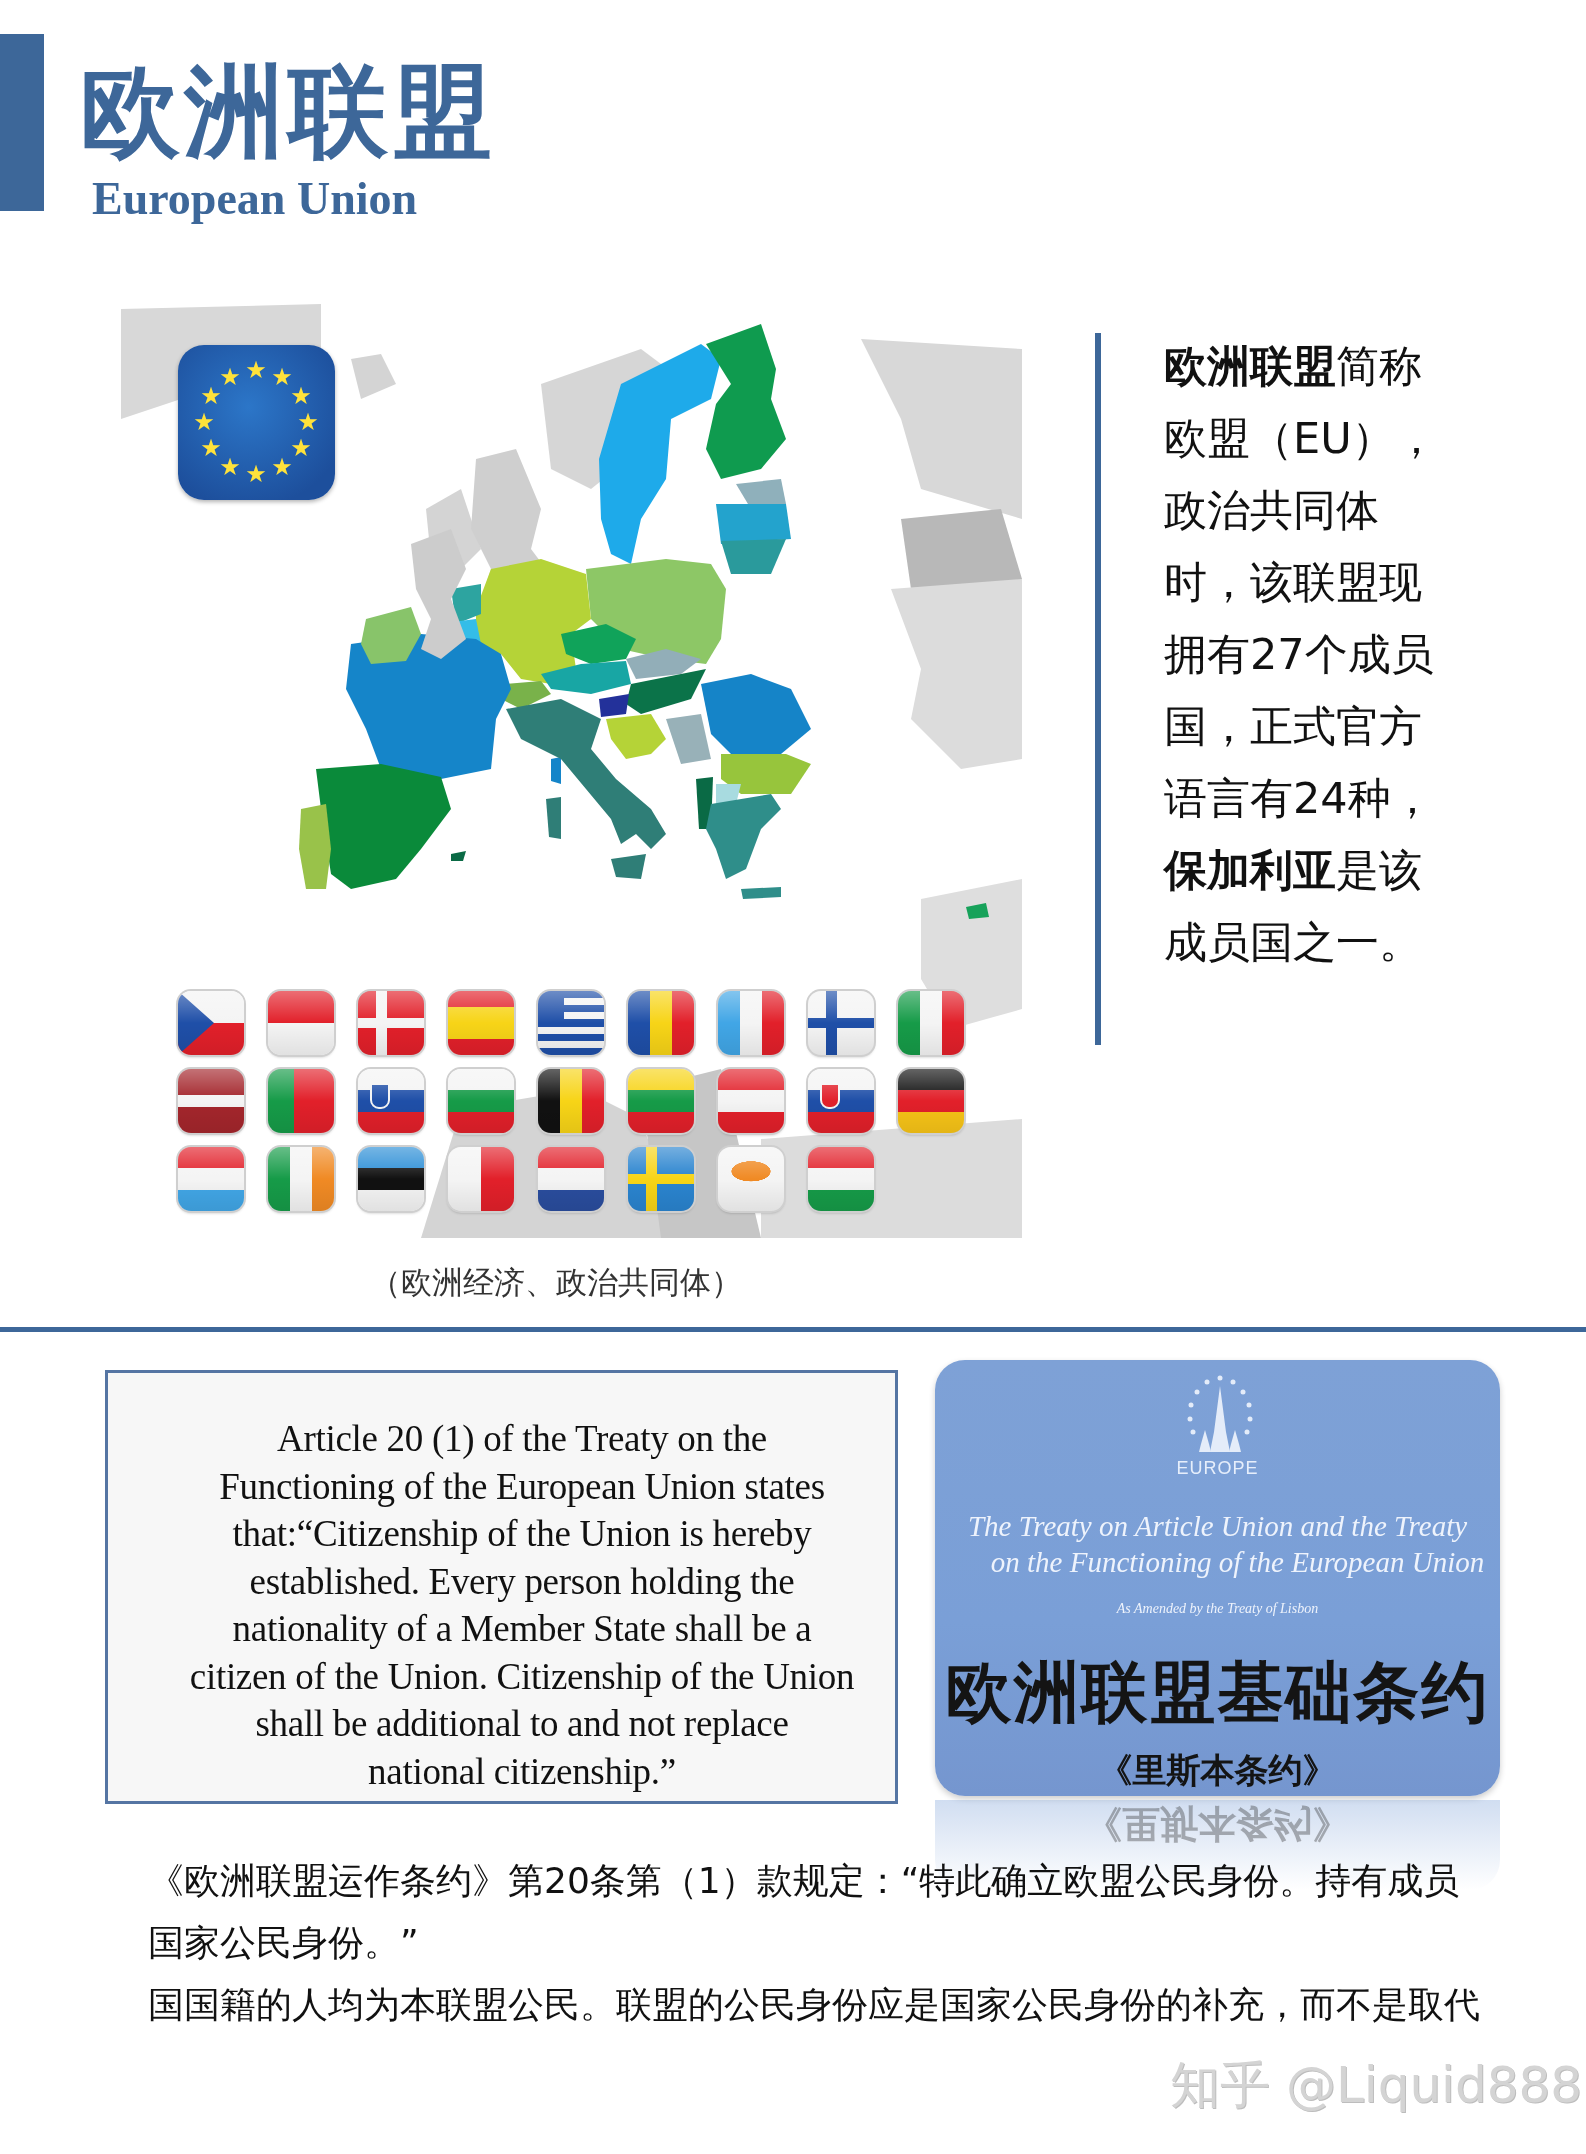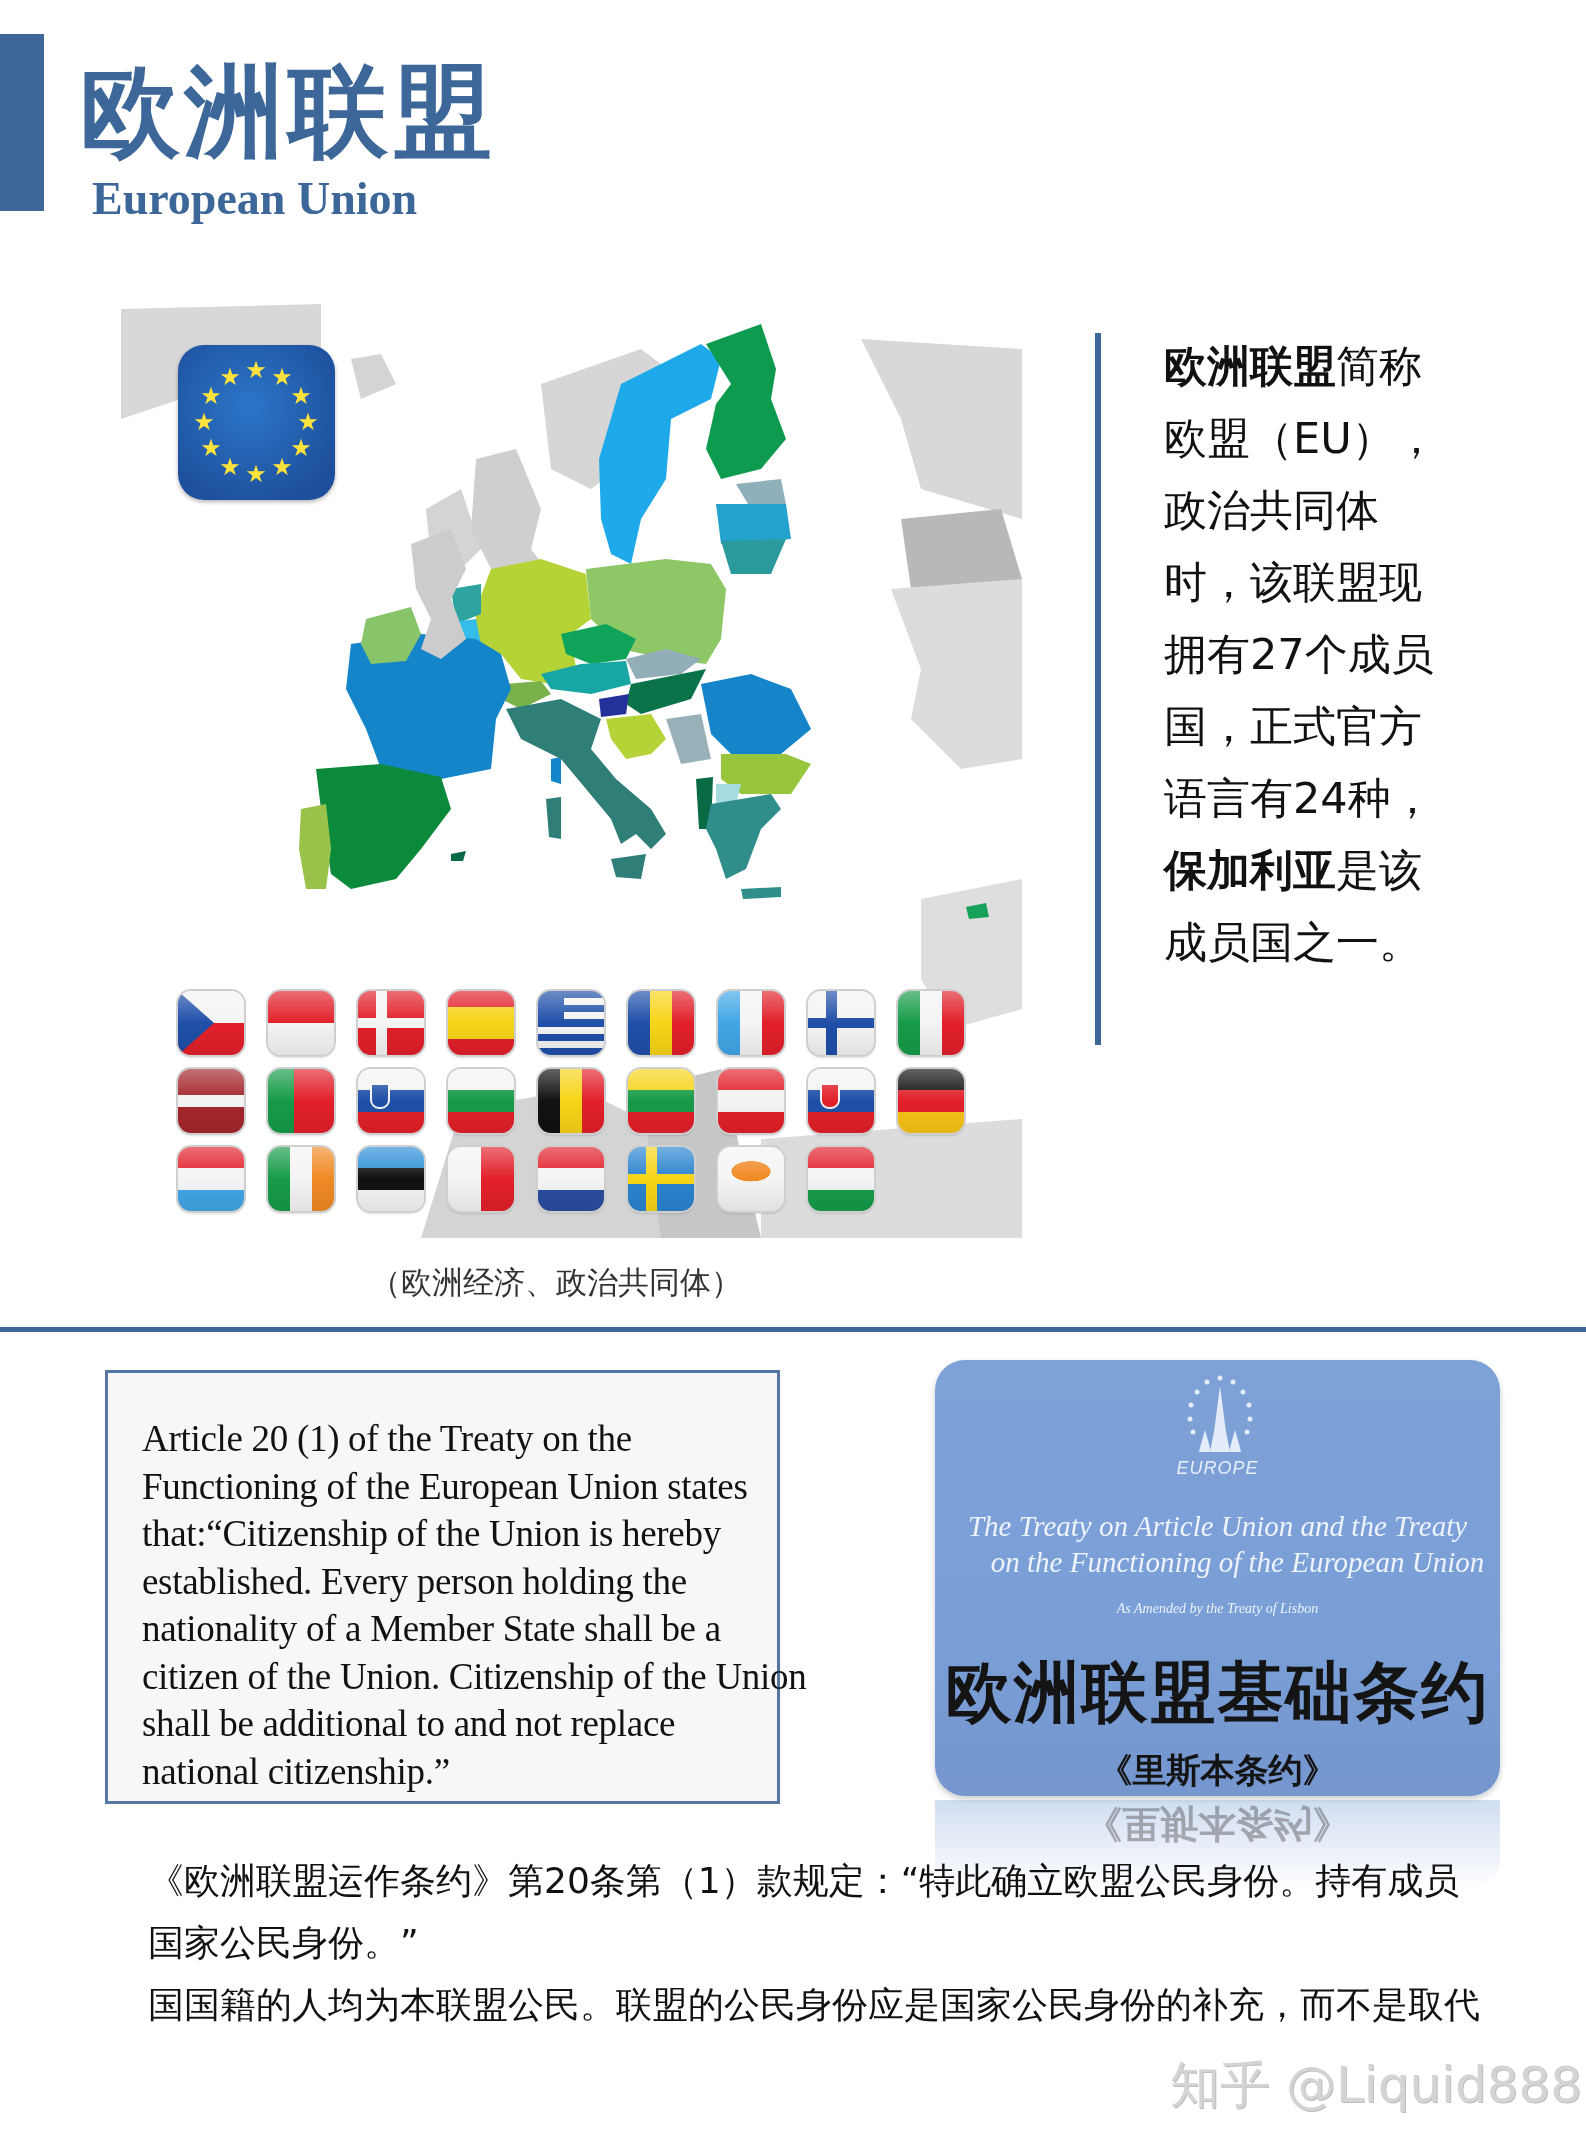--- a/index.html
+++ b/index.html
@@ -31,37 +31,37 @@
   #caption { left:370px; top:1262px; font-size:31px; color:#333; white-space:nowrap; line-height:40px; }
   #divider { left:0; top:1327px; width:1586px; height:5px; background:#3d6799; }
 
   
   #side-rule { left:1095px; top:333px; width:6px; height:712px; background:#3d6799; }
   #side-text { left:1148px; top:330px; width:300px; font-size:43px; line-height:72px; color:#111; }
   #side-text .ln { display:block; white-space:nowrap;margin-left:16px; }
   #side-text b { font-weight:bold; }
 
   
-  #article-box { left:105px; top:1370px; width:675px; height:434px; border:3px solid #5575a3;
-                 background:#f7f7f7; box-sizing:border-box; }
+  #article-box { left:105px; top:1370px; width:793px; height:434px; border:3px solid #5575a3;
+                 background:#f7f7f7; box-sizing:border-box;text-align:center; }
   #article-text { position:absolute; left:34px; top:42px; width:760px;
                   font-family:"Liberation Serif", "DejaVu Serif", serif; font-size:37px; line-height:47.5px; color:#111; }
   #article-text .ln { display:block; white-space:nowrap; letter-spacing:-0.3px; }
 
   
   #treaty { left:935px; top:1360px; width:565px; height:436px; border-radius:30px;
             background:linear-gradient(180deg, #7ea1d6 0%, #7a9fd7 60%, #7596cf 100%);
             box-shadow:0 3px 6px rgba(0,0,0,0.2); overflow:hidden; }
   #treaty-reflect { left:935px; top:1800px; width:565px; height:90px; border-radius:0 0 30px 30px;
             background:linear-gradient(180deg, rgba(122,159,215,0.35) 0%, rgba(255,255,255,0) 100%); overflow:hidden; }
   #treaty-reflect .r-txt { position:absolute; left:0; width:565px; top:-2px; text-align:center; font-size:38px;
             color:rgba(40,40,40,0.35); transform:scaleY(-1); font-weight:bold; }
   #europe-logo { position:absolute; left:245px; top:12px; width:80px; height:90px; }
   #europe-label { position:absolute; left:0; width:565px; top:98px; text-align:center; font-size:18px; color:#e6eefb;
-                  letter-spacing:1px; font-family:"Liberation Sans", sans-serif;font-style:italic; }
+                  letter-spacing:1px; font-family:"Liberation Sans", sans-serif; }
   .tr-script { position:absolute; left:0; width:565px; text-align:center; color:#eef3fc;
                font-family:"Liberation Serif", "DejaVu Serif", serif; font-style:italic; white-space:nowrap; }
   #tr-line1 { top:150px; font-size:29px; }
   #tr-line2 { top:186px; font-size:29px;padding-left:20px; }
   #tr-line3 { top:241px; font-size:14px; }
   #tr-cn-title { position:absolute; left:0; width:565px; top:288px; text-align:center; font-size:66px; font-weight:bold;
                  color:#141414; font-family:"DejaVu Serif", "Liberation Serif", serif; letter-spacing:2px; white-space:nowrap; }
   #tr-cn-sub { position:absolute; left:0; width:565px; top:388px; text-align:center; font-size:34px; font-weight:bold; color:#141414; white-space:nowrap; }
 
   

